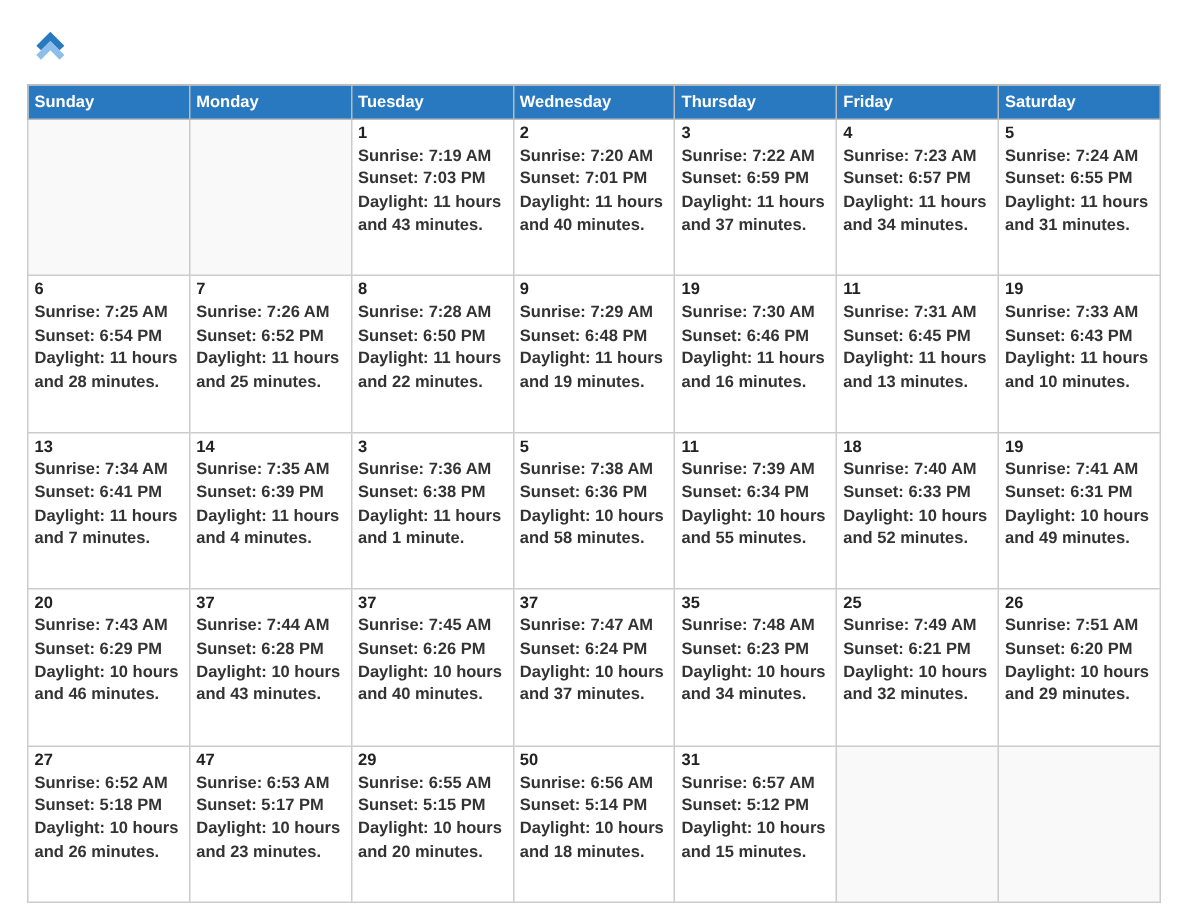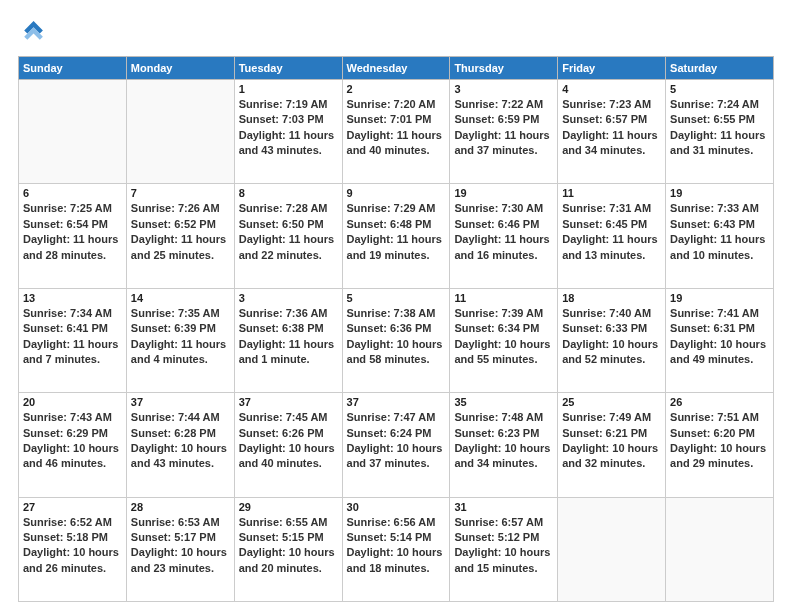--- a/index.html
+++ b/index.html
@@ -240,29 +240,29 @@
             <span class="day-num">26</span>
             <div class="day-detail">Sunrise: 7:51 AM<br>Sunset: 6:20 PM<br>Daylight: 10 hours and 29 minutes.</div>
           </td>
         </tr>
         <tr>
           <td>
             <span class="day-num">27</span>
             <div class="day-detail">Sunrise: 6:52 AM<br>Sunset: 5:18 PM<br>Daylight: 10 hours and 26 minutes.</div>
           </td>
           <td>
-            <span class="day-num">28</span>
+            <span class="day-num">47</span>
             <div class="day-detail">Sunrise: 6:53 AM<br>Sunset: 5:17 PM<br>Daylight: 10 hours and 23 minutes.</div>
           </td>
           <td>
             <span class="day-num">29</span>
             <div class="day-detail">Sunrise: 6:55 AM<br>Sunset: 5:15 PM<br>Daylight: 10 hours and 20 minutes.</div>
           </td>
           <td>
-            <span class="day-num">30</span>
+            <span class="day-num">50</span>
             <div class="day-detail">Sunrise: 6:56 AM<br>Sunset: 5:14 PM<br>Daylight: 10 hours and 18 minutes.</div>
           </td>
           <td>
             <span class="day-num">31</span>
             <div class="day-detail">Sunrise: 6:57 AM<br>Sunset: 5:12 PM<br>Daylight: 10 hours and 15 minutes.</div>
           </td>
           <td class="empty"></td>
           <td class="empty"></td>
         </tr>
       </tbody>

